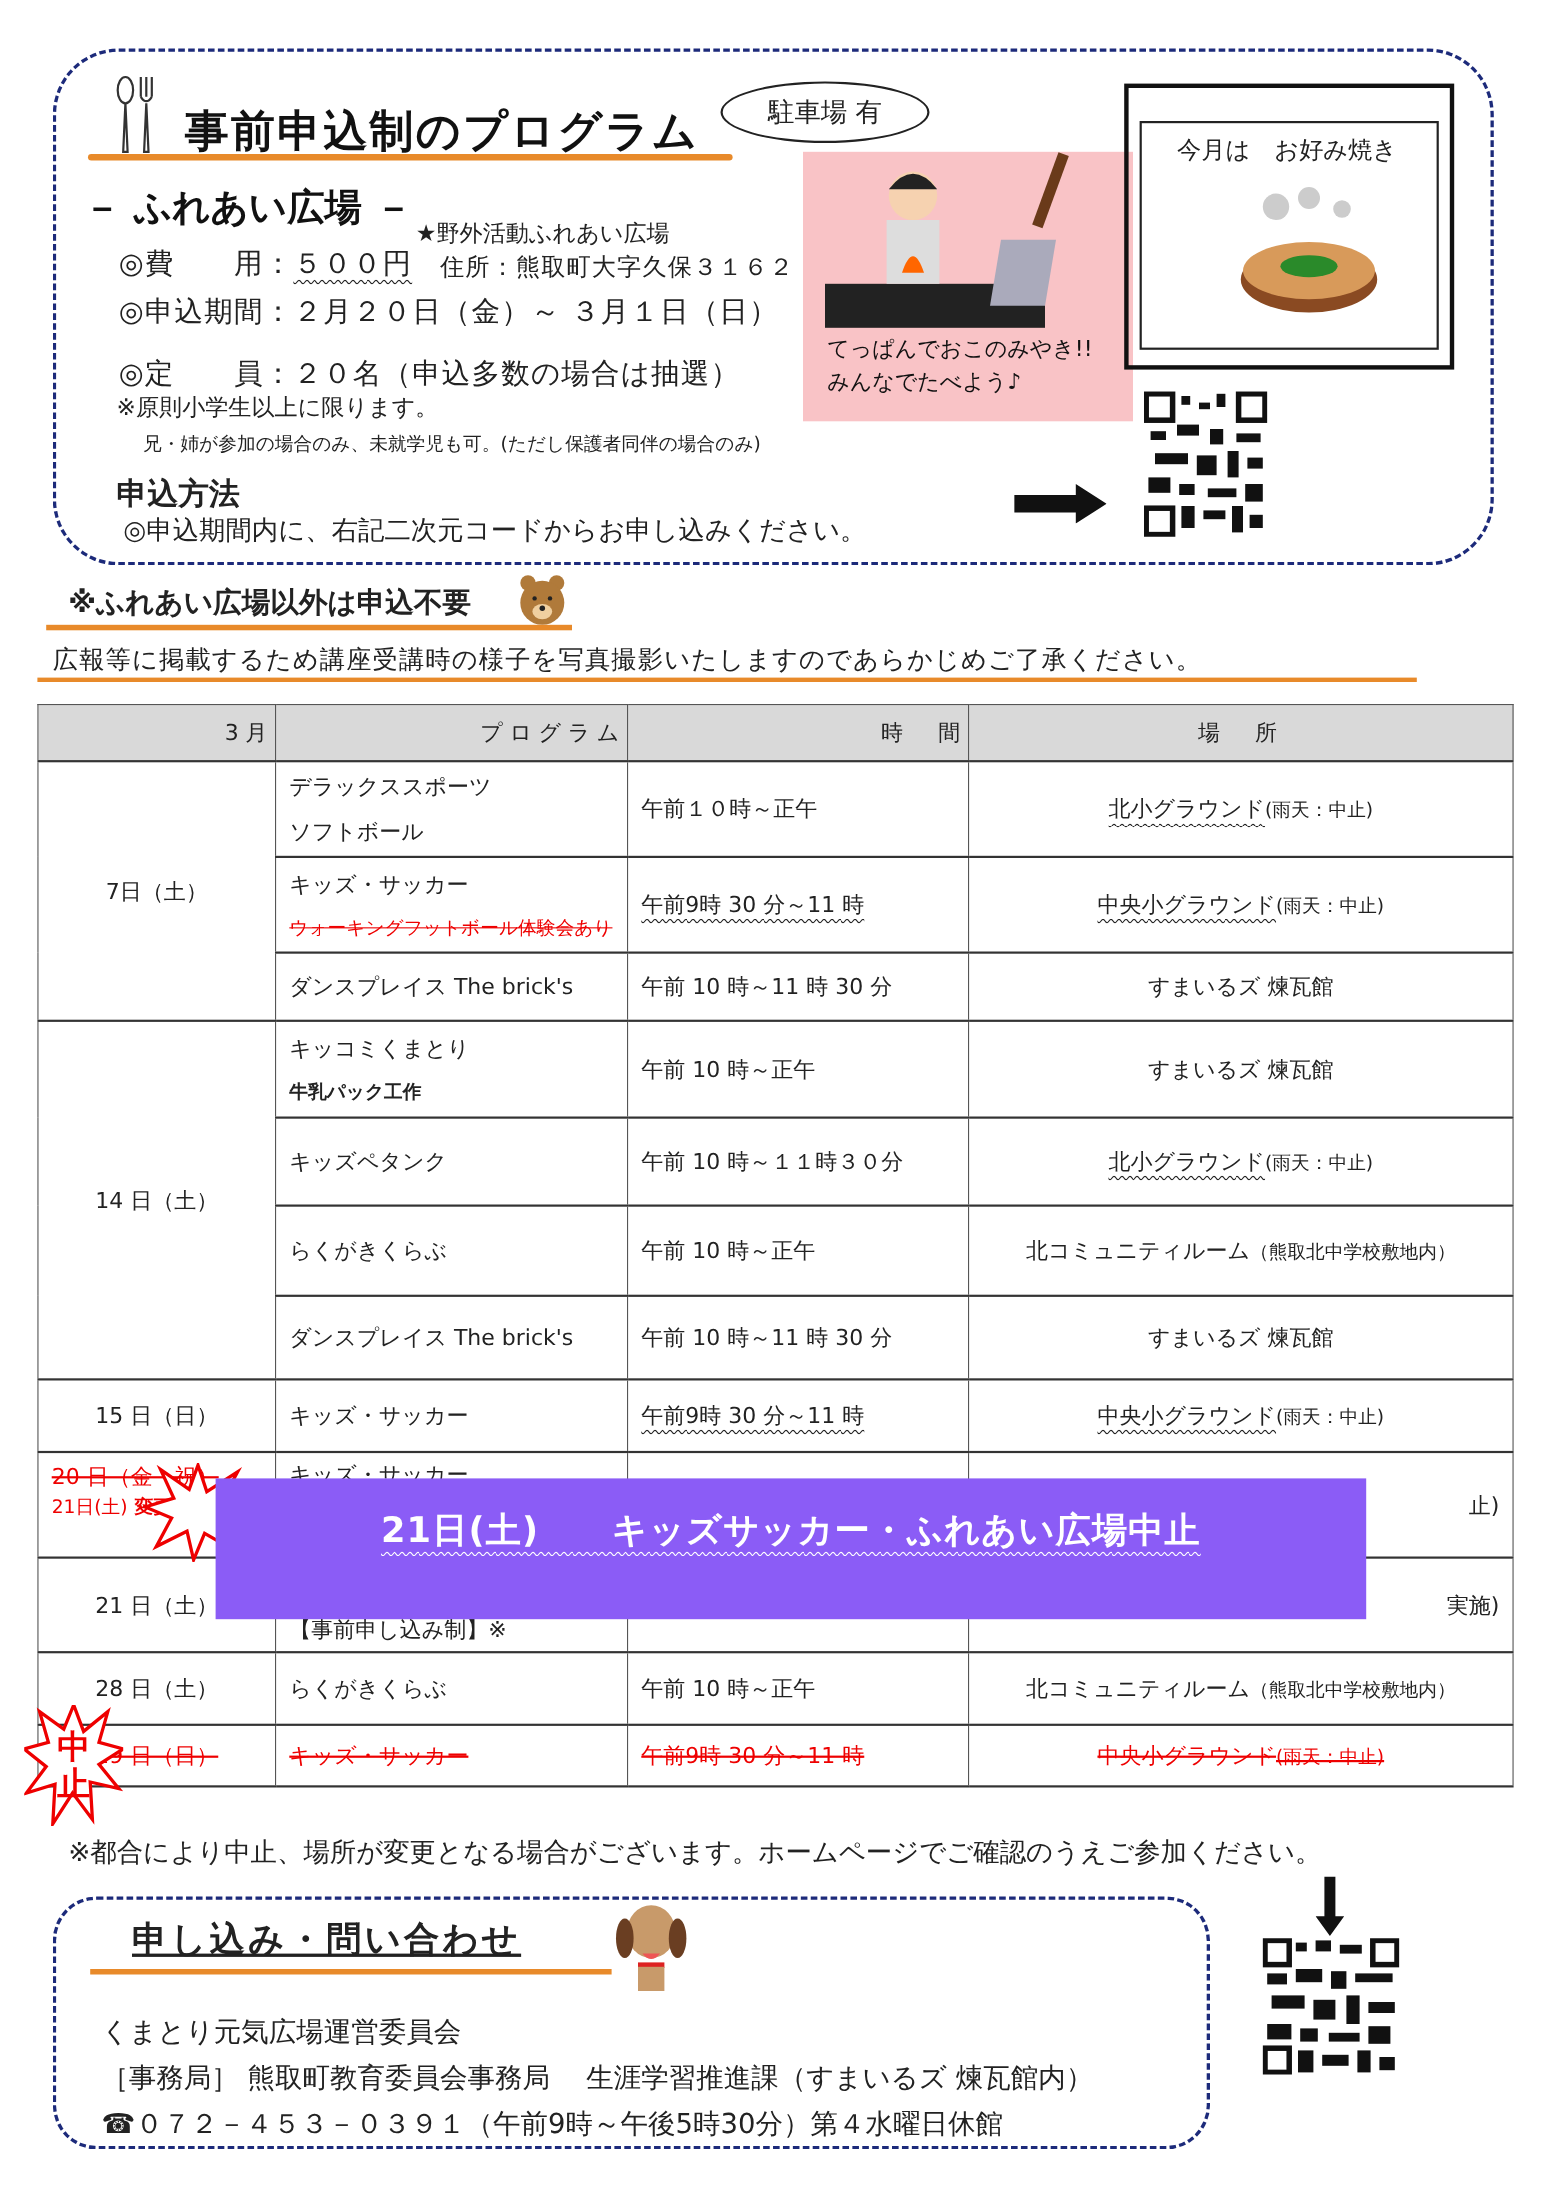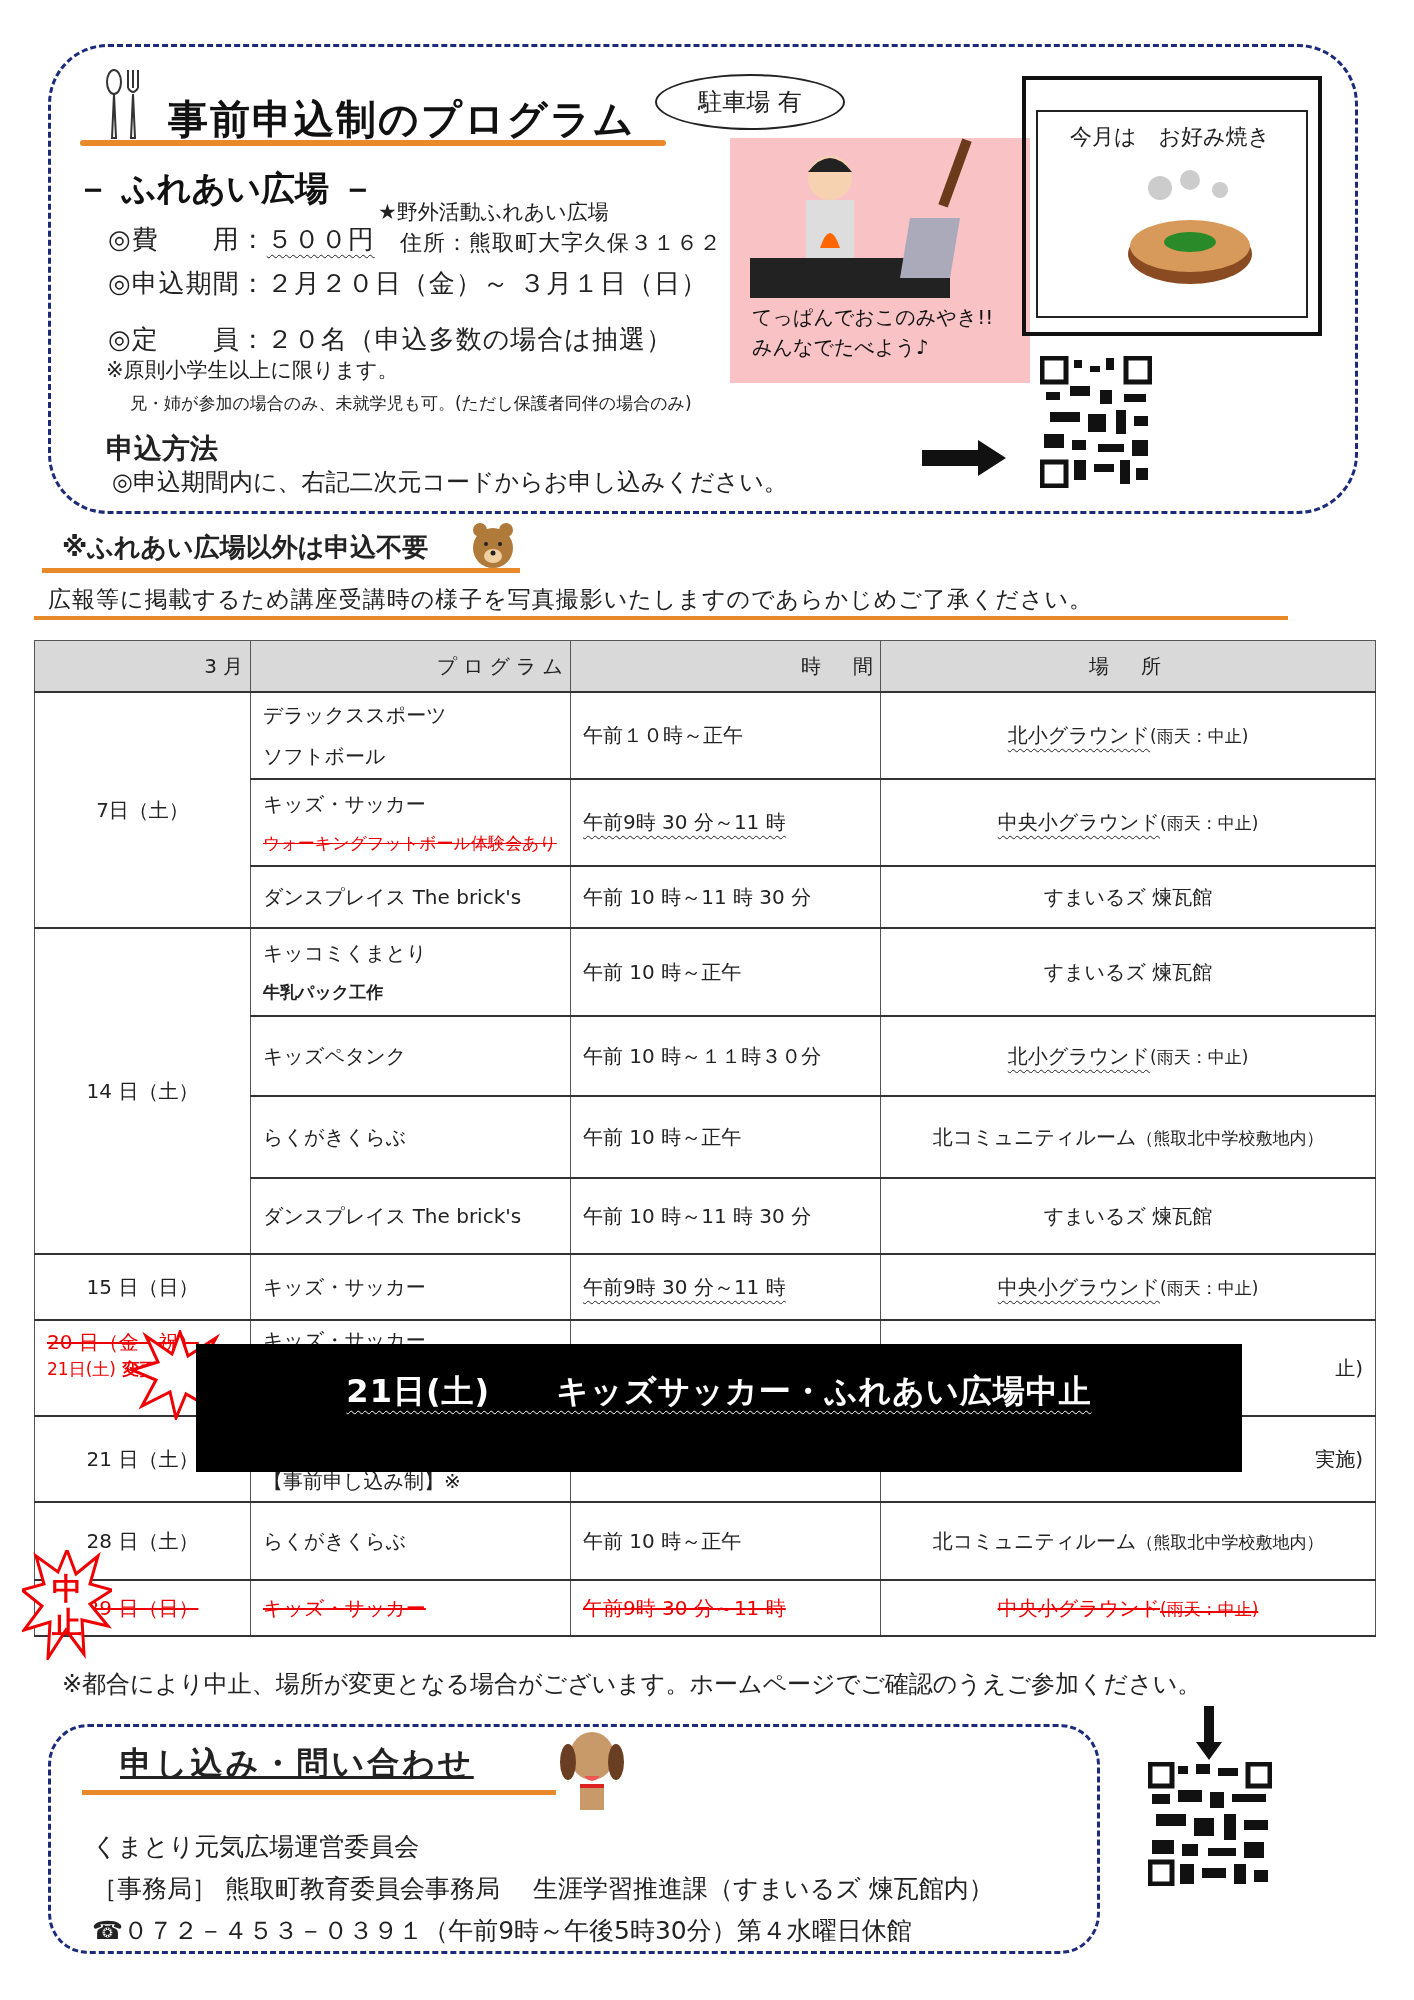--- a/index.html
+++ b/index.html
@@ -38,21 +38,21 @@
   table.sched{position:absolute;left:34px;top:640px;width:1342px;border-collapse:collapse;font-size:20px;}
   table.sched th{background:#d9d9d9;font-weight:normal;height:48px;border:1px solid #555;letter-spacing:6px;text-align:right;}
   table.sched td{border-top:2px solid #333;border-bottom:2px solid #333;border-left:1px solid #555;border-right:1px solid #555;padding:0 12px;}
   table.sched td.time,table.sched th.time{border-left:1px dashed #999;}
   table.sched td.place,table.sched th.place{border-left:1px dashed #999;text-align:center;}
   table.sched td.date{text-align:center;}
   .sub{display:block;margin-top:14px;}
   .red{color:#e00;}
   .strike{text-decoration:line-through;}
   .small{font-size:17px;}
-  .overlay{left:196px;top:1344px;width:1046px;height:128px;background:#000000;
+  .overlay{left:196px;top:1344px;width:1046px;height:128px;background:#8b5cf6;
            color:#fff;font-size:32px;font-weight:bold;display:flex;align-items:flex-start;justify-content:center;
            padding-top:26px;box-sizing:border-box;letter-spacing:1px;}
   .overlay span{text-decoration:underline wavy;text-decoration-thickness:1px;text-underline-offset:8px;}
   .burst{font-weight:bold;color:#e00;}
   .footnote{left:62px;top:1668px;font-size:24px;}
   .bottombox{left:48px;top:1724px;width:1052px;height:230px;border:3px dashed #1c2a7a;border-radius:40px;box-sizing:border-box;}
   .contact-title{left:120px;top:1742px;font-size:32px;font-weight:bold;letter-spacing:3px;text-decoration:underline;}
   .contact-underline{left:82px;top:1790px;width:474px;height:5px;background:#e88a2a;}
   .contact-line{left:92px;font-size:25px;}
 </style>
@@ -224,21 +224,21 @@
       <td style="vertical-align:top;padding-top:6px">キッズ・サッカー</td>
       <td class="time"></td>
       <td class="place" style="text-align:right">止)</td>
     </tr>
     <tr style="height:86px">
       <td class="date">21 日（土）</td>
       <td style="vertical-align:bottom;padding-bottom:6px">【事前申し込み制】※</td>
       <td class="time"></td>
       <td class="place" style="text-align:right">実施)</td>
     </tr>
-    <tr style="height:78px">
+    <tr style="height:66px">
       <td class="date">28 日（土）</td>
       <td>らくがきくらぶ</td>
       <td class="time">午前 10 時～正午</td>
       <td class="place"><span>北コミュニティルーム</span><span class="small">（熊取北中学校敷地内）</span></td>
     </tr>
     <tr style="height:56px">
       <td class="date red strike">29 日（日）</td>
       <td class="red strike">キッズ・サッカー</td>
       <td class="time red strike">午前9時 30 分～11 時</td>
       <td class="place red strike"><span>中央小グラウンド</span><span class="small">(雨天：中止)</span></td>

